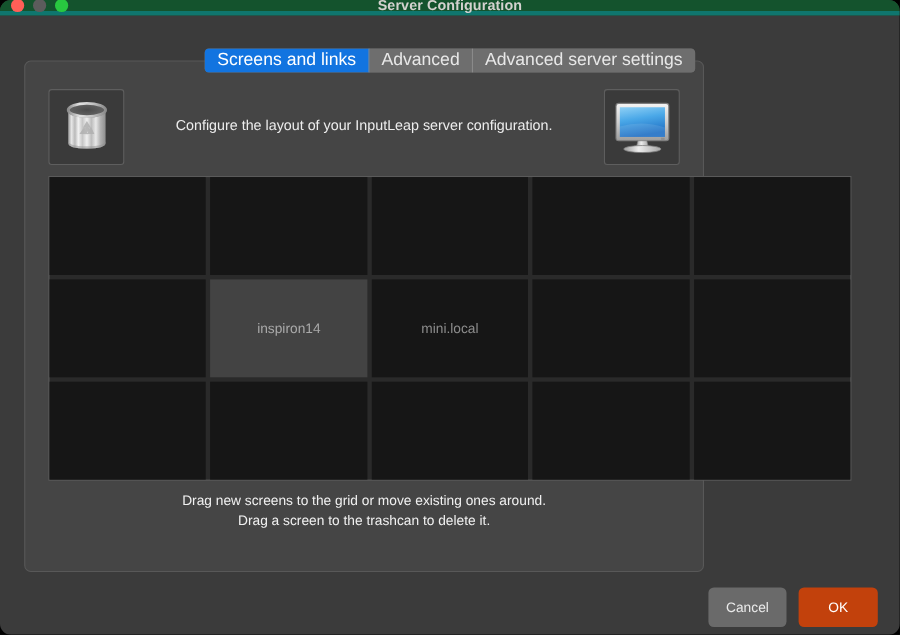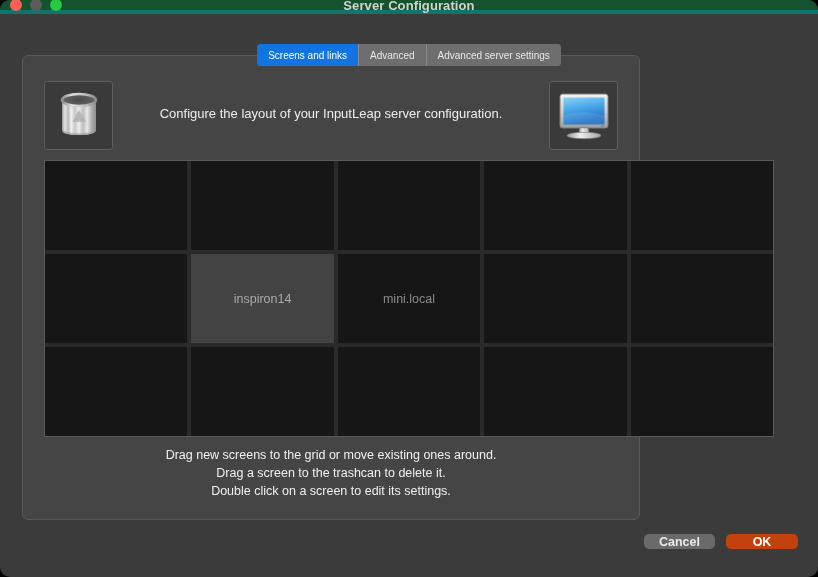--- a/index.html
+++ b/index.html
@@ -66,21 +66,21 @@
     display: flex;
     height: 22px;
     border-radius: 4px;
     overflow: hidden;
     background: #6e6e6e;
   }
   .tab {
     display: flex;
     align-items: center;
     padding: 0 11px;
-    font-size: 10px;
+    font-size: 16px;
     color: #e8e8e8;
     background: #6e6e6e;
     border-right: 1px solid #8a8a8a;
     white-space: nowrap;
     cursor: default;
   }
   .tab:last-child { border-right: none; }
   .tab.active {
     background: #1274e0;
     color: #ffffff;
@@ -190,30 +190,29 @@
   
   #footer {
     position: absolute;
     left: 0; right: 0;
     bottom: 0;
     height: 57px;
   }
   .btn {
     position: absolute;
     top: 14px;
-    height: 15px;
+    height: 36px;
     border-radius: 5px;
     font-size: 12.5px;
     display: flex;
     align-items: center;
     justify-content: center;
     cursor: default;
     border: none;
     font-family: "Liberation Sans", sans-serif;
-    font-weight: bold;
   }
   #btn-cancel {
     right: 103px;
     width: 71px;
     background: #6a6a6a;
     color: #eaeaea;
   }
   #btn-ok {
     right: 20px;
     width: 72px;
@@ -345,21 +344,20 @@
         <div class="cell"></div>
         <div class="cell"></div>
         <div class="cell"></div>
         <div class="cell"></div>
       </div>
     </div>
 
     <div id="instructions">
       <div>Drag new screens to the grid or move existing ones around.</div>
       <div>Drag a screen to the trashcan to delete it.</div>
-      <div>Double click on a screen to edit its settings.</div>
     </div>
   </div>
 
   <div id="footer">
     <button class="btn" id="btn-cancel">Cancel</button>
     <button class="btn" id="btn-ok">OK</button>
   </div>
 
 </div>
 

